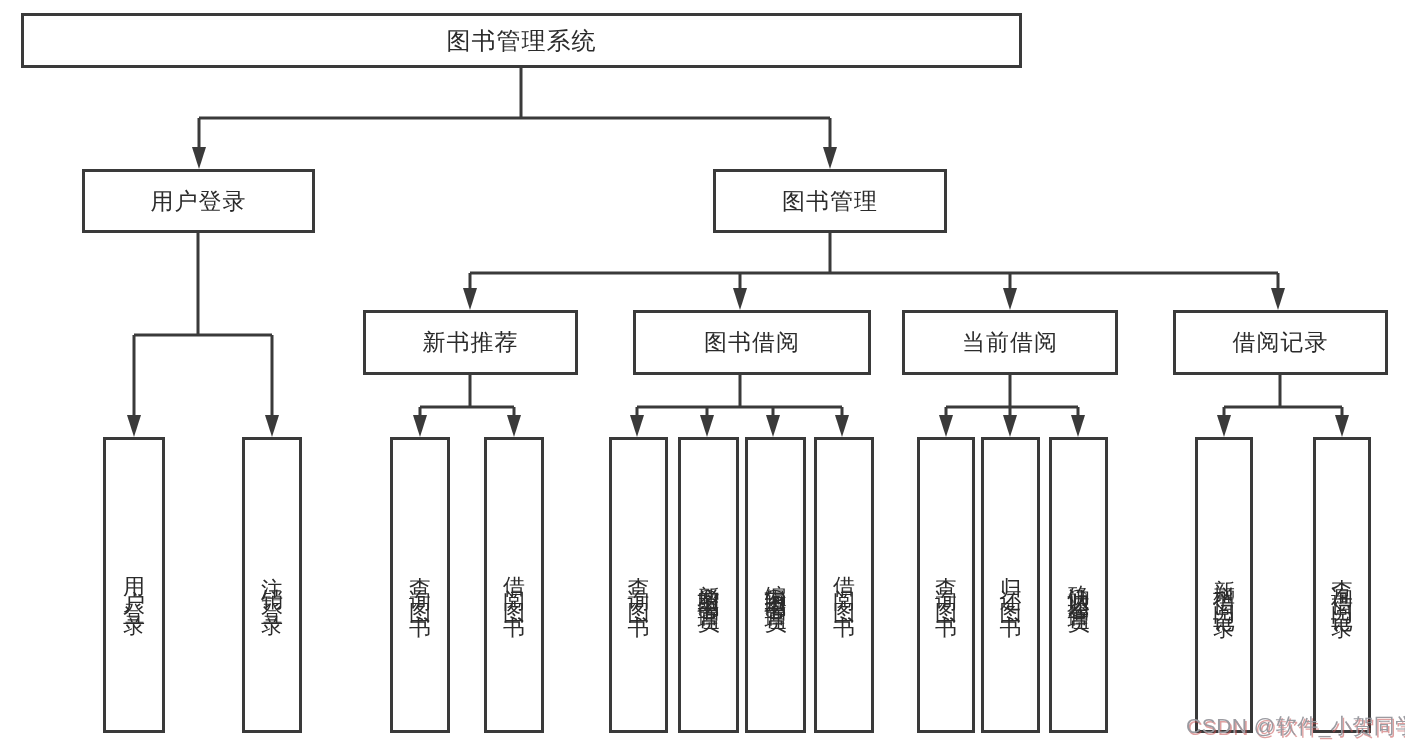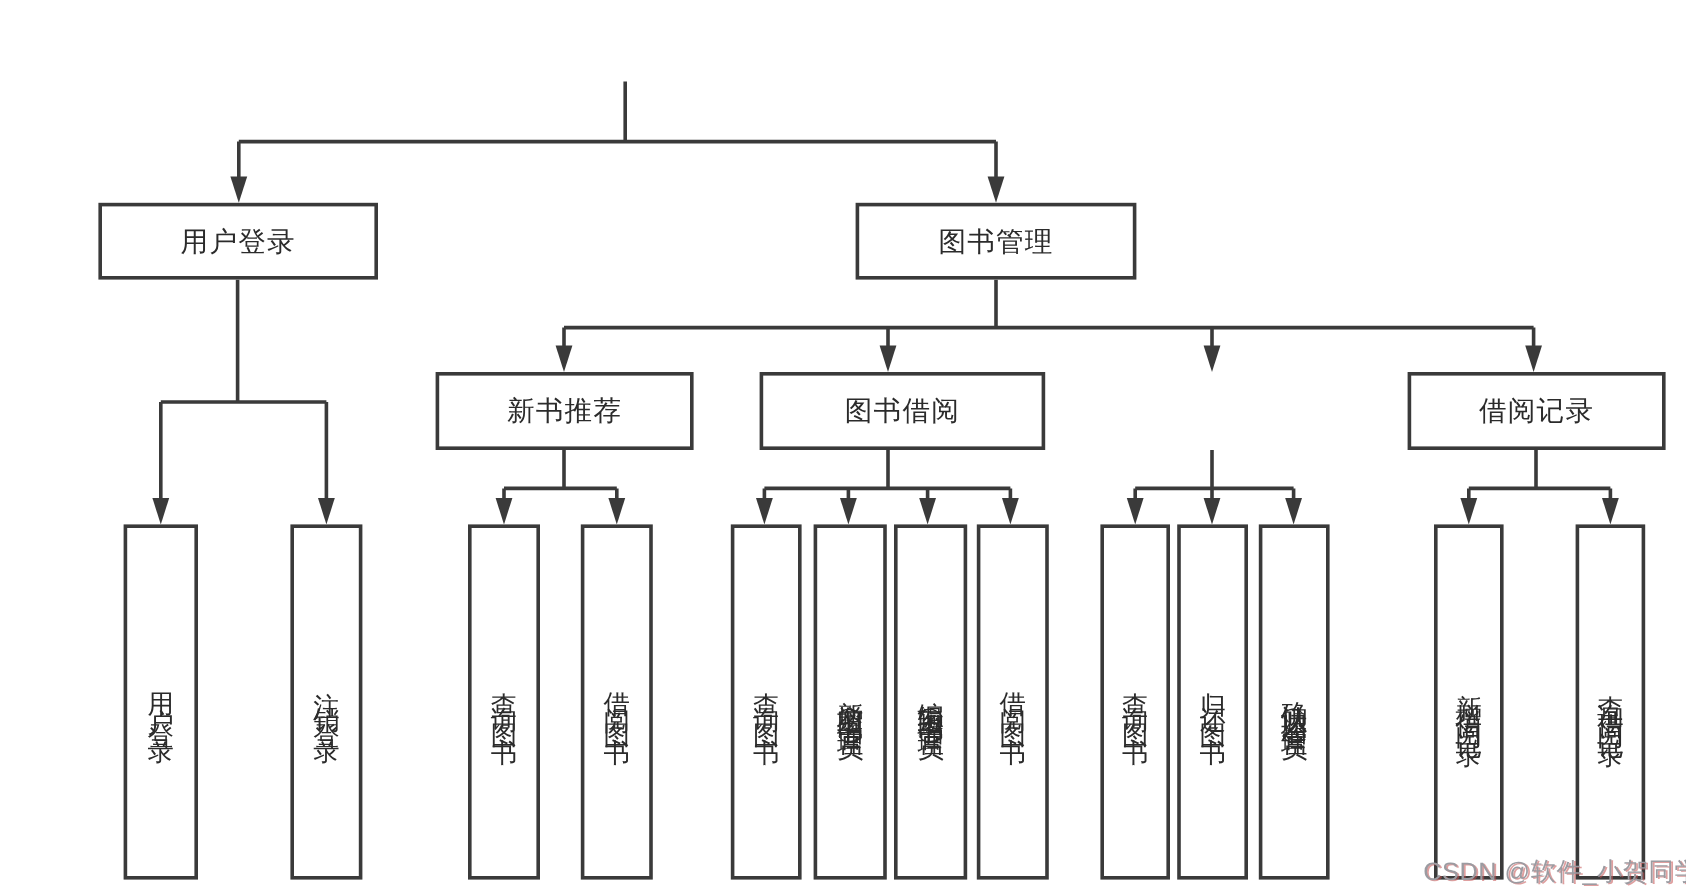--- a/index.html
+++ b/index.html
@@ -63,33 +63,39 @@
     <path d="M1010,375 V407 M946,407 H1078 M946,407 V417 M1010,407 V417 M1078,407 V417"></path>
     <polygon points="939,415 953,415 946,437"></polygon>
     <polygon points="1003,415 1017,415 1010,437"></polygon>
     <polygon points="1071,415 1085,415 1078,437"></polygon>
 
     <path d="M1280,375 V407 M1224,407 H1342 M1224,407 V417 M1342,407 V417"></path>
     <polygon points="1217,415 1231,415 1224,437"></polygon>
     <polygon points="1335,415 1349,415 1342,437"></polygon>
   </svg>
 
+  <div class="node h root" style="left:21px;top:13px;width:1001px;height:55px;">
+    <span>图书管理系统</span>
+  </div>
 
   <div class="node h" style="left:82px;top:169px;width:233px;height:64px;">
     <span>用户登录</span>
   </div>
   <div class="node h" style="left:713px;top:169px;width:234px;height:64px;">
     <span>图书管理</span>
   </div>
 
   <div class="node h" style="left:363px;top:310px;width:215px;height:65px;">
     <span>新书推荐</span>
   </div>
   <div class="node h" style="left:633px;top:310px;width:238px;height:65px;">
     <span>图书借阅</span>
+  </div>
+  <div class="node h" style="left:902px;top:310px;width:216px;height:65px;">
+    <span>当前借阅</span>
   </div>
   <div class="node h" style="left:1173px;top:310px;width:215px;height:65px;">
     <span>借阅记录</span>
   </div>
 
   <div class="node leaf loose" style="left:103px;top:437px;width:62px;height:296px;">
     <span>用户登录</span>
   </div>
   <div class="node leaf loose" style="left:242px;top:437px;width:60px;height:296px;">
     <span>注销登录</span>

